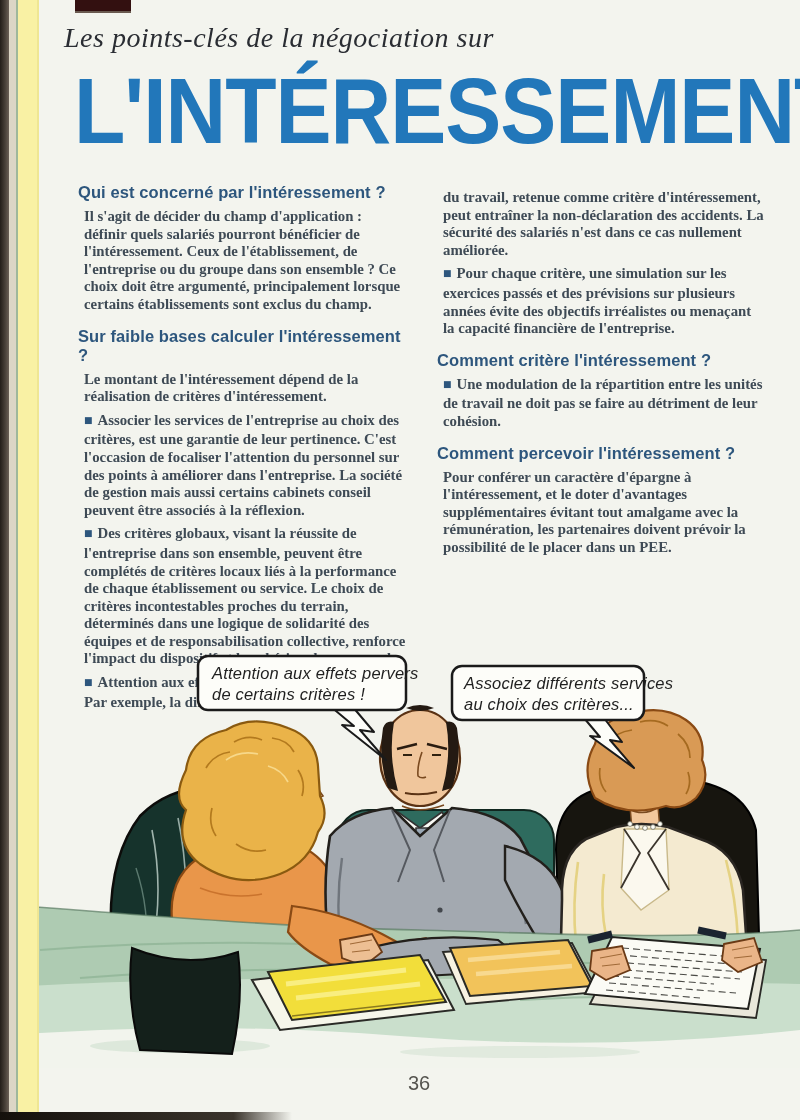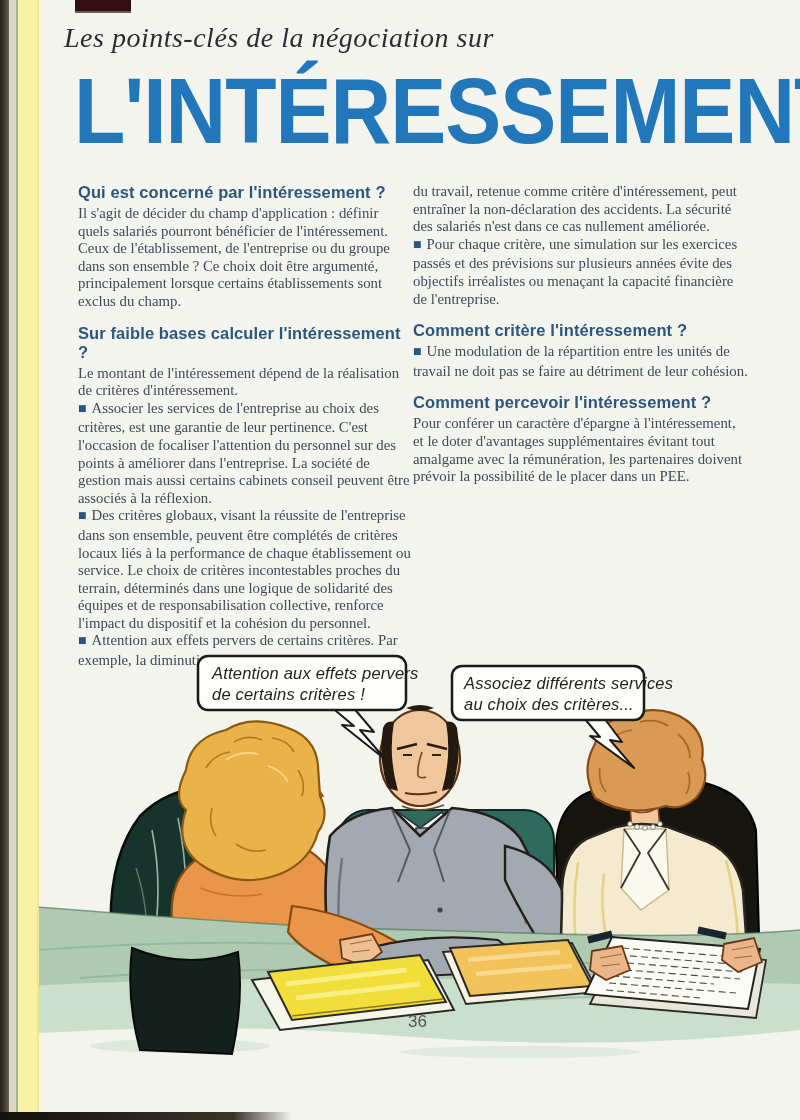--- a/index.html
+++ b/index.html
@@ -23,36 +23,36 @@
   
   .kicker{position:absolute;left:64px;top:22px;
     font-family:"Liberation Serif",serif;font-style:italic;font-size:28px;
     color:#2a2d33;letter-spacing:.5px;white-space:nowrap;}
   .big-title{position:absolute;left:74px;top:58px;
     font-family:"Liberation Sans",sans-serif;font-weight:bold;font-size:84px;
     color:#2277ba;letter-spacing:-1px;white-space:nowrap;
     transform:scaleY(1.1);transform-origin:top left;}
 
   
-  .columns{position:absolute;left:78px;top:183px;width:694px;display:flex;}
+  .columns{position:absolute;left:78px;top:183px;width:694px;display:flex;gap:24px;}
   .col{width:335px;}
   .section{margin-top:13px;}
   .section.first{margin-top:0;}
   h3.heading{margin:0 0 3px 0;font-size:16.5px;font-weight:bold;color:#2d567d;letter-spacing:.1px;}
-  p.body{margin:0;font-family:"Liberation Serif",serif;font-size:14.8px;
-    line-height:17.6px;color:#3e4a55;}
+  p.body{margin:6px;font-family:"Liberation Serif",serif;font-size:14.8px;
+    line-height:17.6px;color:#3e4a55;font-weight:bold;}
   .bullet{color:#2d567d;font-size:9px;margin-right:5px;position:relative;top:-2px;
     font-family:"DejaVu Sans",sans-serif;}
 
   
   .illu{position:absolute;left:0;top:648px;width:800px;height:420px;z-index:2;}
   .bubble-text{font-family:"Liberation Sans",sans-serif;font-style:italic;
     font-size:16.5px;fill:#1f1f1f;letter-spacing:.2px;}
 
-  .page-number{position:absolute;left:408px;top:1012px;font-size:17px;color:#55544f;z-index:3;}
+  .page-number{position:absolute;left:408px;top:1072px;font-size:20px;color:#55544f;z-index:3;}
 </style>
 </head>
 <body>
 
 <div class="spine"></div>
 <div class="edge-beige"></div>
 <div class="edge-line"></div>
 <div class="edge-yellow"></div>
 <div class="top-tab"></div>
 <div class="bottom-edge"></div>

